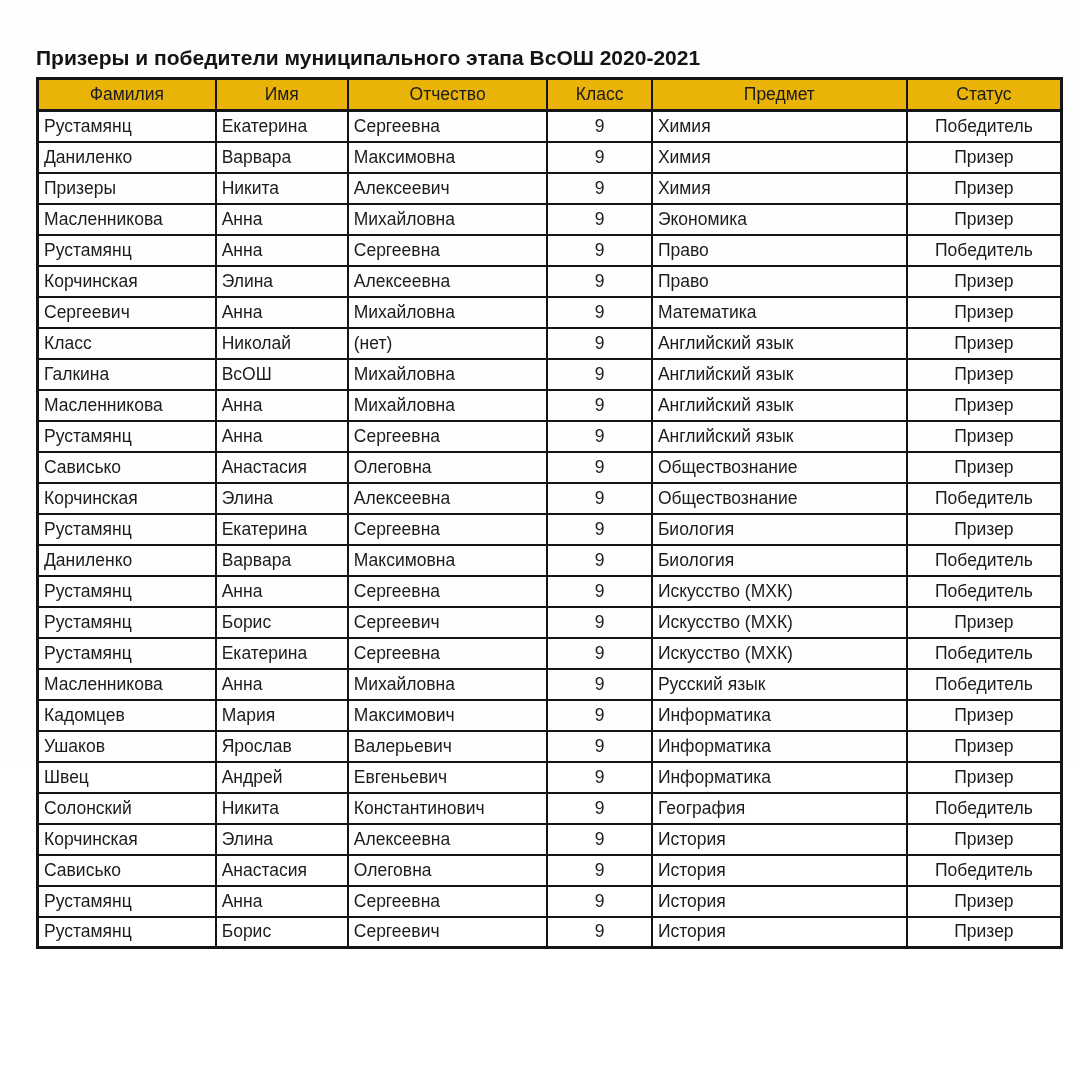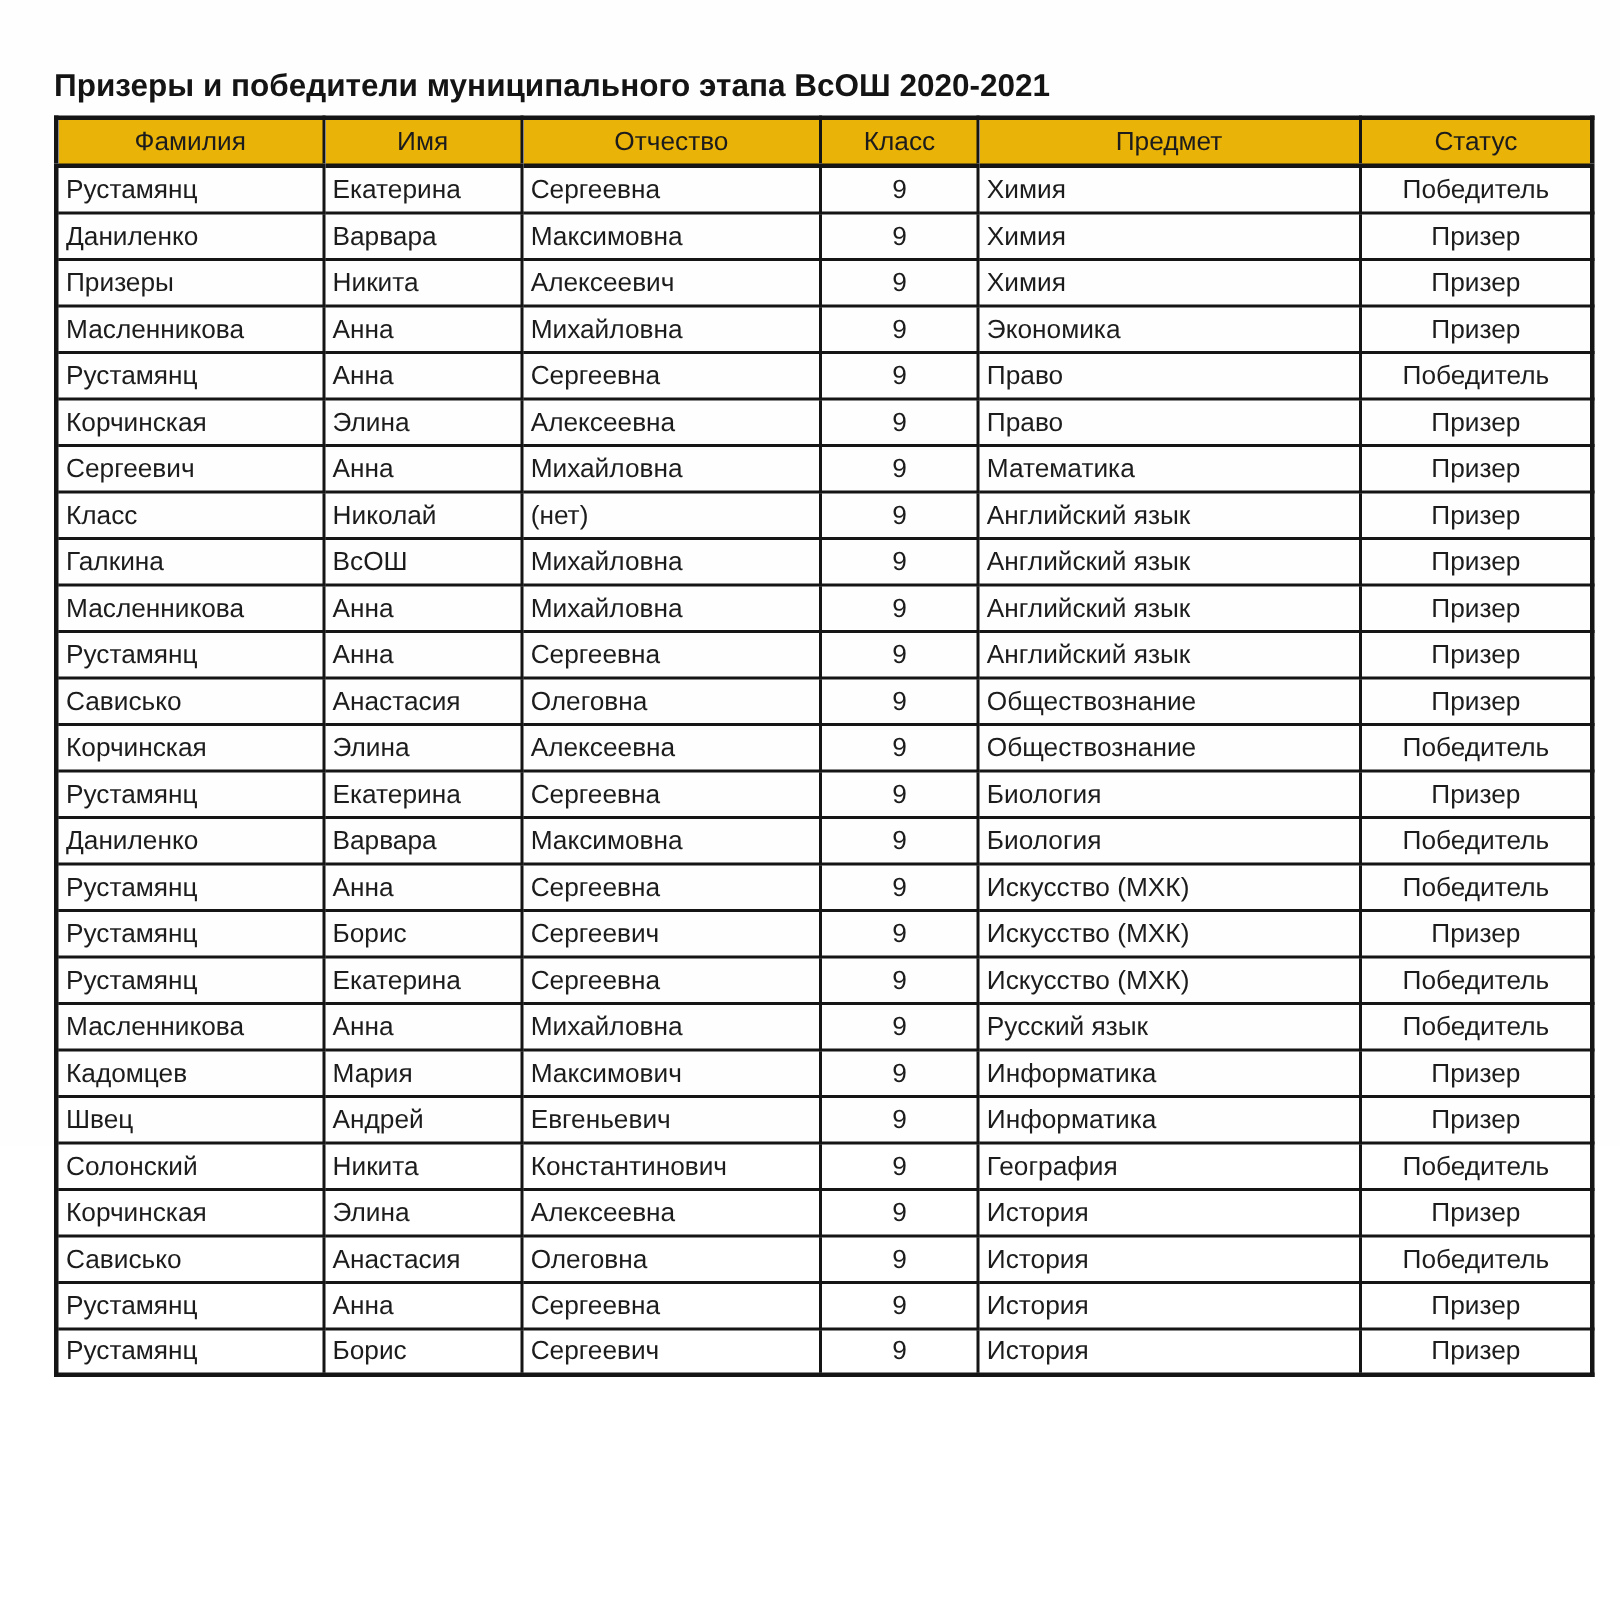--- a/index.html
+++ b/index.html
@@ -236,20 +236,28 @@
         </tr>
         <tr>
           <td class="al">Кадомцев</td>
           <td class="al">Мария</td>
           <td class="al">Максимович</td>
           <td class="ac">9</td>
           <td class="al">Информатика</td>
           <td class="ac">Призер</td>
         </tr>
         <tr>
+          <td class="al">Ушаков</td>
+          <td class="al">Ярослав</td>
+          <td class="al">Валерьевич</td>
+          <td class="ac">9</td>
+          <td class="al">Информатика</td>
+          <td class="ac">Призер</td>
+        </tr>
+        <tr>
           <td class="al">Швец</td>
           <td class="al">Андрей</td>
           <td class="al">Евгеньевич</td>
           <td class="ac">9</td>
           <td class="al">Информатика</td>
           <td class="ac">Призер</td>
         </tr>
         <tr>
           <td class="al">Солонский</td>
           <td class="al">Никита</td>

